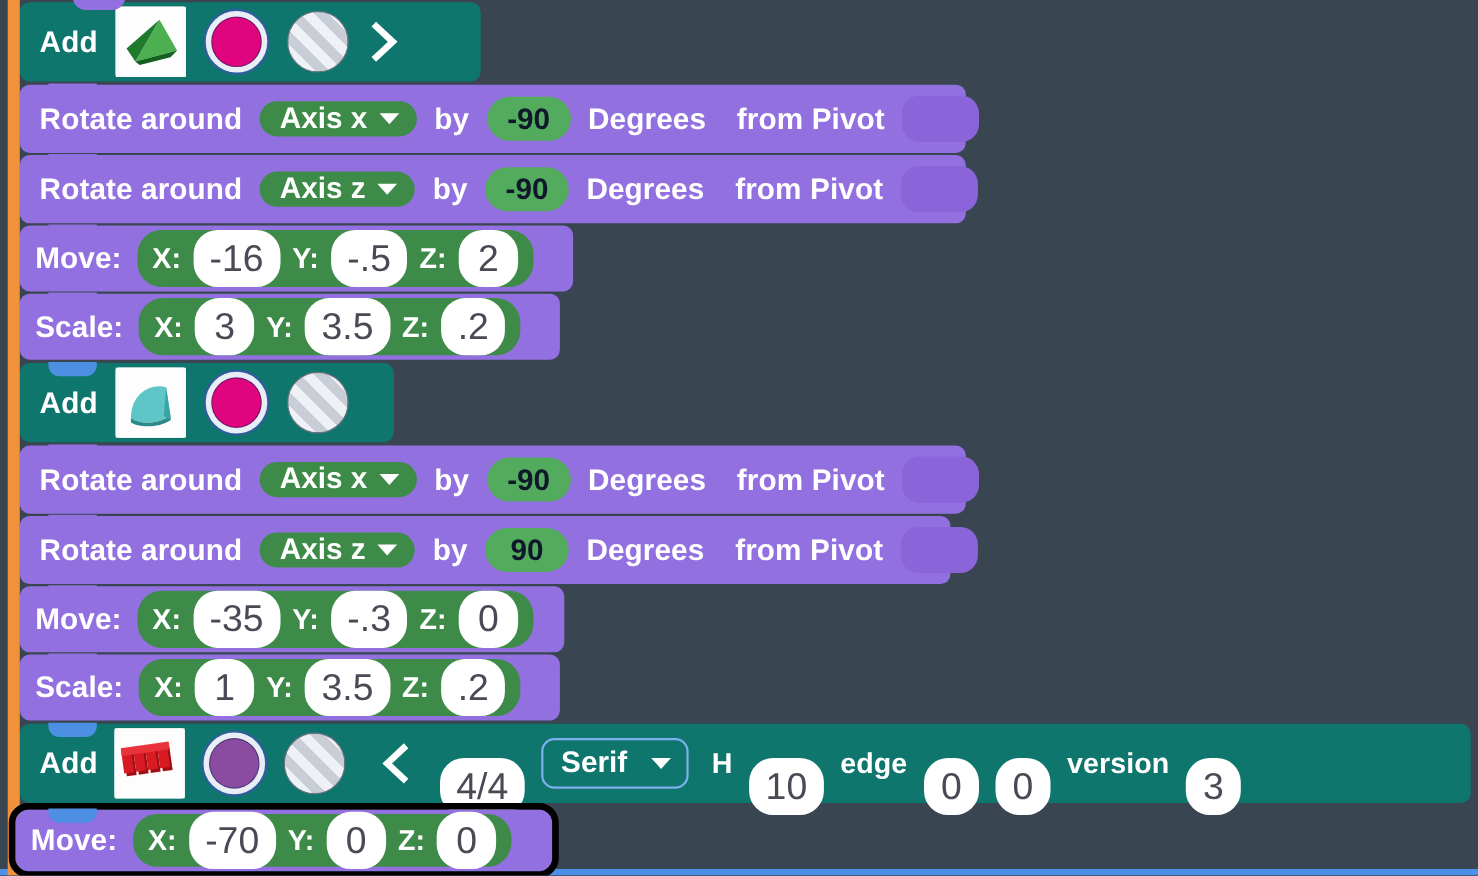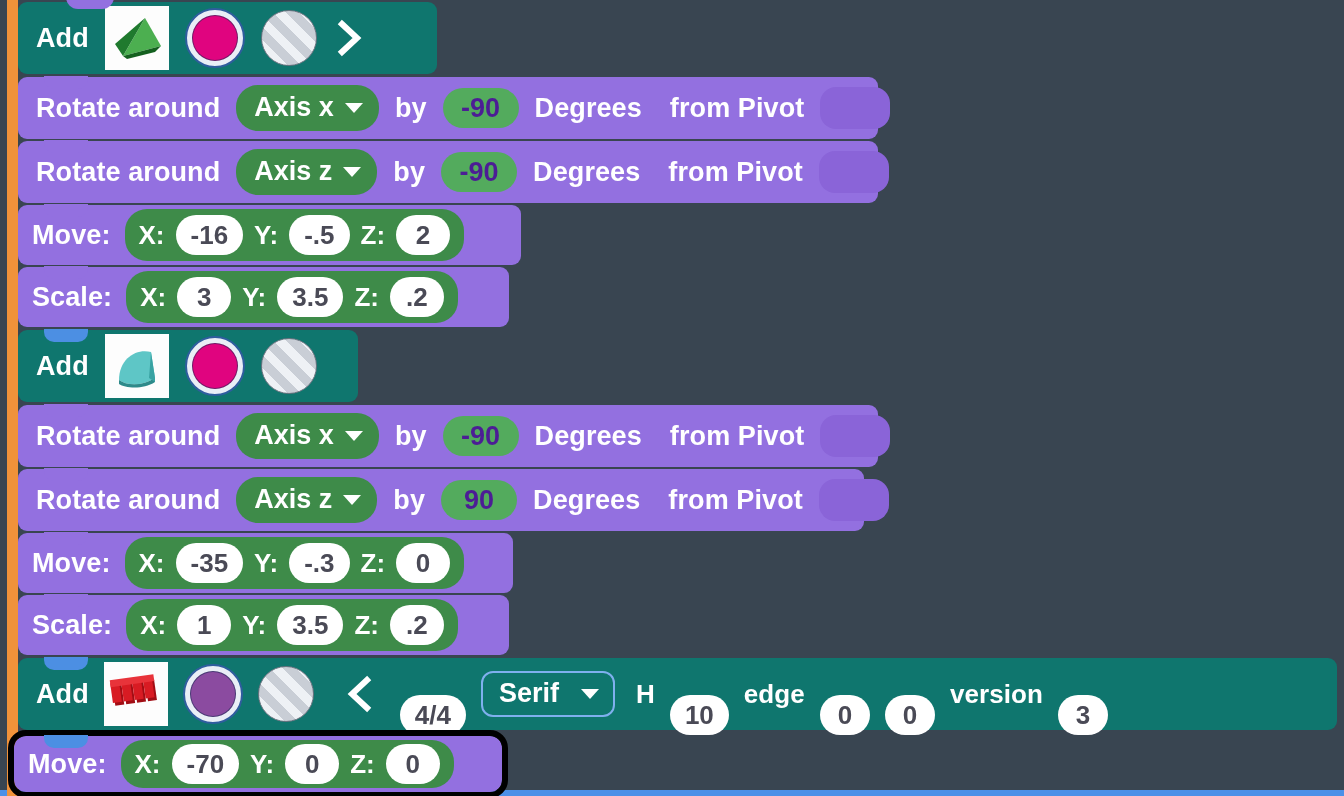--- a/index.html
+++ b/index.html
@@ -110,38 +110,38 @@
   }
   .chev svg { display: block; }
 
   
   .dropdown-green {
     display: flex; align-items: center; gap: 11px;
     background: #3e8b49;
     border-radius: 22px;
     padding: 6px 16px 7px 18px;
     font-size: 27px; font-weight: 700; color: #ffffff;
-    height: 46px;
+    height: 32px;
     flex: 0 0 auto;
   }
   .caret {
     width: 0; height: 0;
     border-left: 9px solid transparent;
     border-right: 9px solid transparent;
     border-top: 10px solid #ffffff;
   }
 
   
   .deg-field {
     background: #53ab5d;
     border-radius: 20px;
     min-width: 76px;
     height: 40px;
     display: flex; align-items: center; justify-content: center;
-    color: #4c1d95;
+    color: #0f172a;
     font-size: 27px; font-weight: 700;
     padding: 0 14px;
     flex: 0 0 auto;
   }
 
   
   .pivot-slot {
     background: #8a64d8;
     border-radius: 16px;
     width: 70px; height: 42px;
@@ -156,25 +156,25 @@
     height: 52px;
     padding: 0 14px;
     gap: 11px;
     flex: 0 0 auto;
   }
   .xyz-key { font-size: 26px; font-weight: 700; color: #ffffff; }
   .oval {
     background: #ffffff;
     color: #4a4a56;
     border-radius: 22px;
-    height: 40px;
+    height: 52px;
     min-width: 54px;
     padding: 0 15px;
     display: flex; align-items: center; justify-content: center;
-    font-size: 26px; font-weight: 700;
+    font-size: 34px; font-weight: 400;
     flex: 0 0 auto;
   }
 
   
   .oval.blue-oval { min-width: 50px; margin-top: 42px; }
 
   
   .dropdown-outline {
     display: flex; align-items: center; gap: 22px;
     border: 2px solid #7fb0ee;

